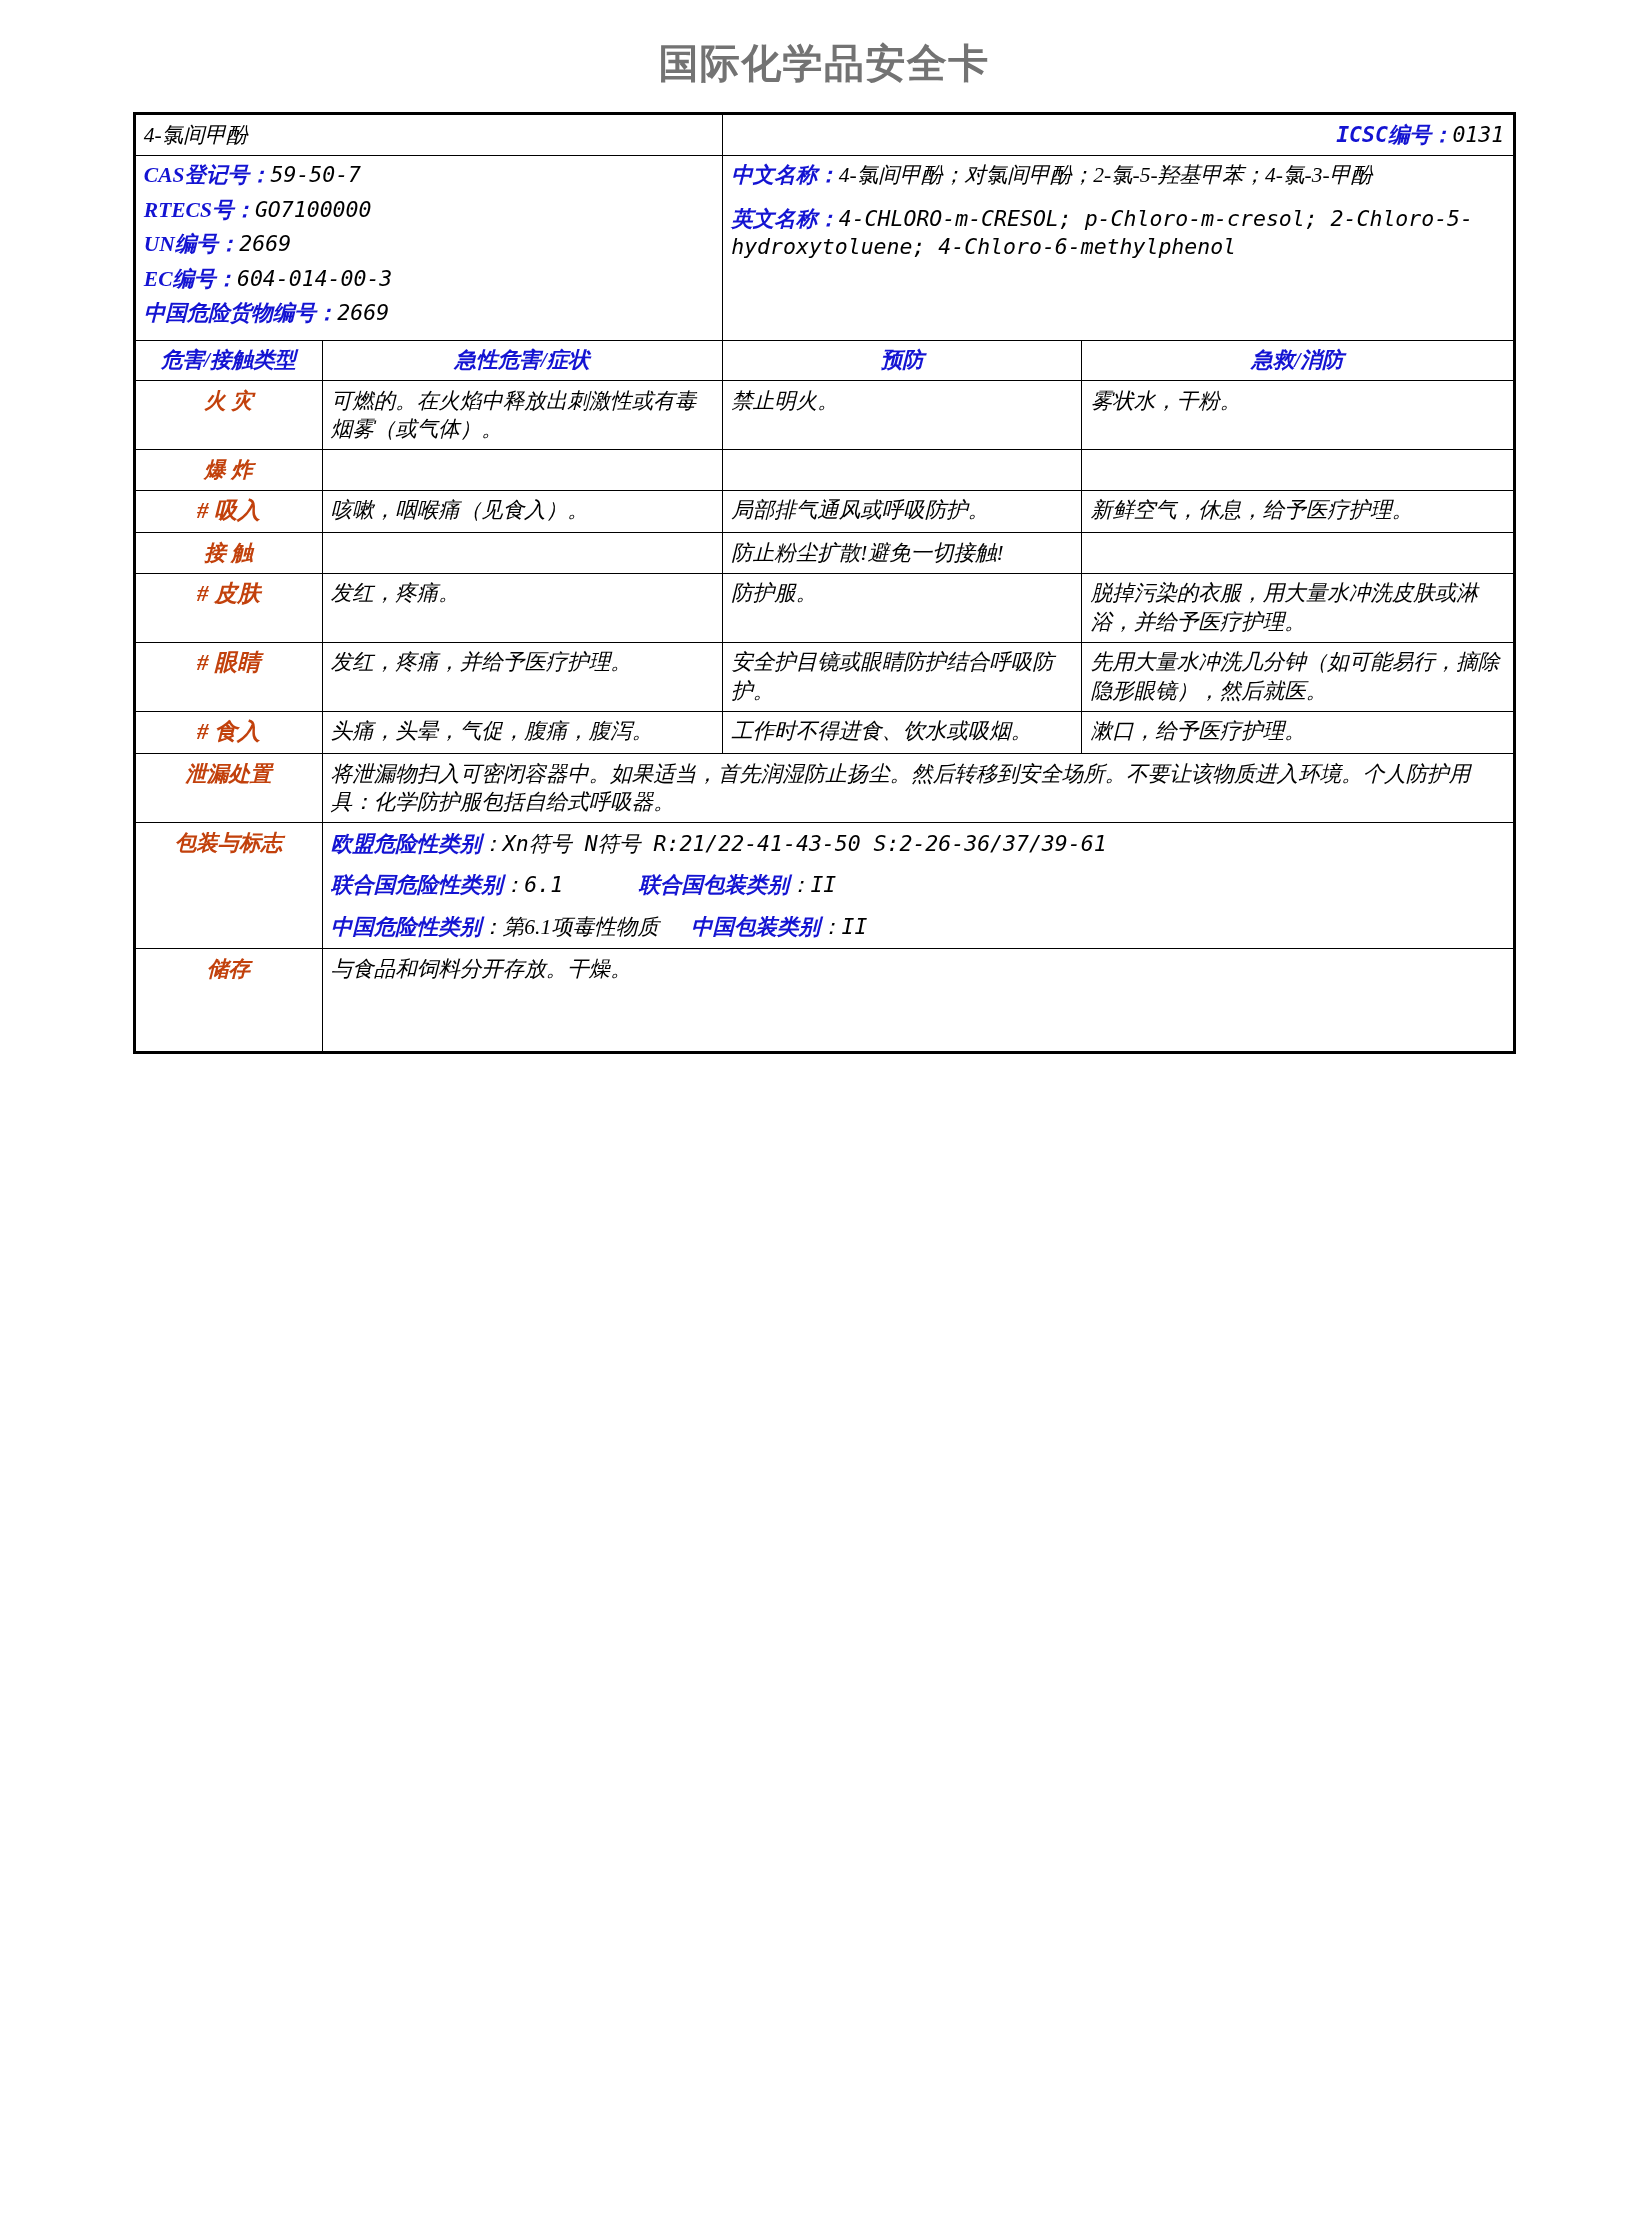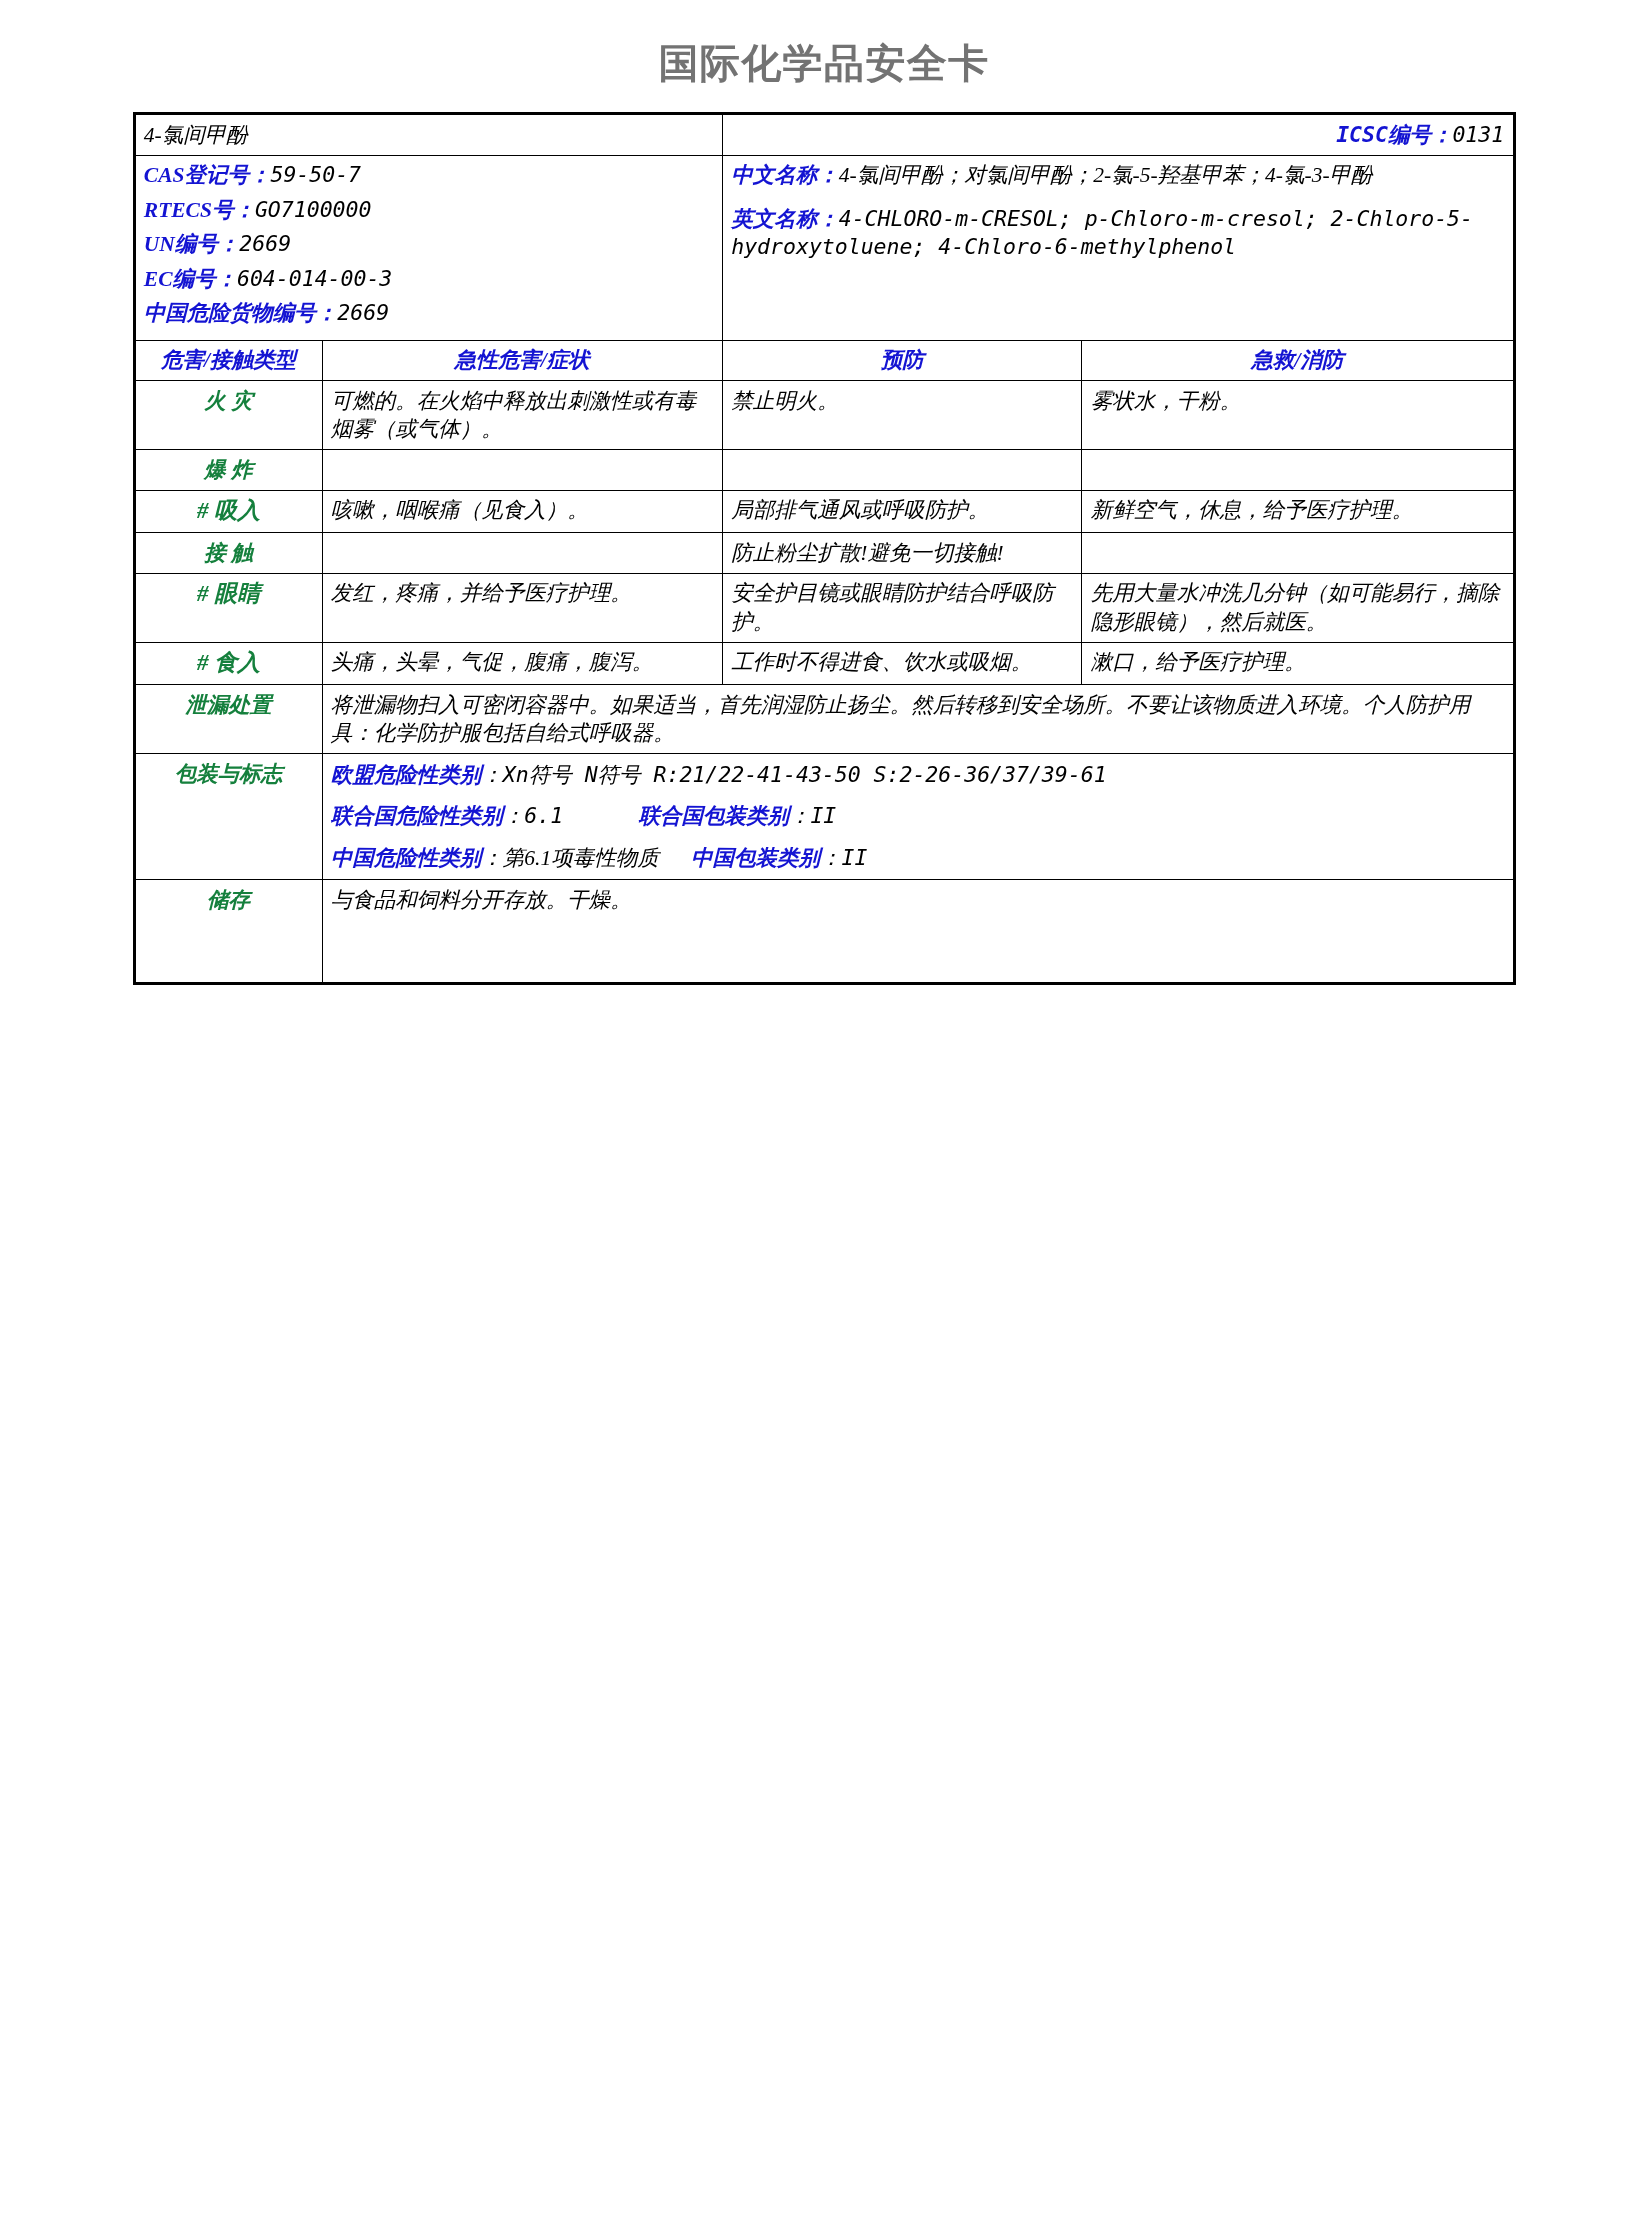--- a/index.html
+++ b/index.html
@@ -108,21 +108,21 @@
   .colhdr td {
     text-align: center;
     color: #1414d2;
     font-weight: bold;
     font-size: 23.6px;
     padding: 11px 5.6px;
     vertical-align: middle;
   }
   .rowlabel {
     text-align: center;
-    color: #15803d;
+    color: #c2410c;
     font-weight: bold;
     font-size: 23.6px;
     vertical-align: middle;
   }
   .rowlabel.small {
     font-size: 23px;
   }
   .cellbody {
     font-size: 21.5px;
     line-height: 1.34;
@@ -222,20 +222,26 @@
         <td class="cellbody">新鲜空气，休息，给予医疗护理。</td>
       </tr>
 
       <tr>
         <td class="rowlabel">接 触</td>
         <td class="cellbody">&nbsp;</td>
         <td class="cellbody">防止粉尘扩散!避免一切接触!</td>
         <td class="cellbody">&nbsp;</td>
       </tr>
 
+      <tr>
+        <td class="rowlabel small"># 皮肤</td>
+        <td class="cellbody">发红，疼痛。</td>
+        <td class="cellbody">防护服。</td>
+        <td class="cellbody">脱掉污染的衣服，用大量水冲洗皮肤或淋浴，并给予医疗护理。</td>
+      </tr>
 
       <tr>
         <td class="rowlabel small"># 眼睛</td>
         <td class="cellbody">发红，疼痛，并给予医疗护理。</td>
         <td class="cellbody">安全护目镜或眼睛防护结合呼吸防护。</td>
         <td class="cellbody">先用大量水冲洗几分钟（如可能易行，摘除隐形眼镜），然后就医。</td>
       </tr>
 
       <tr>
         <td class="rowlabel small"># 食入</td>

